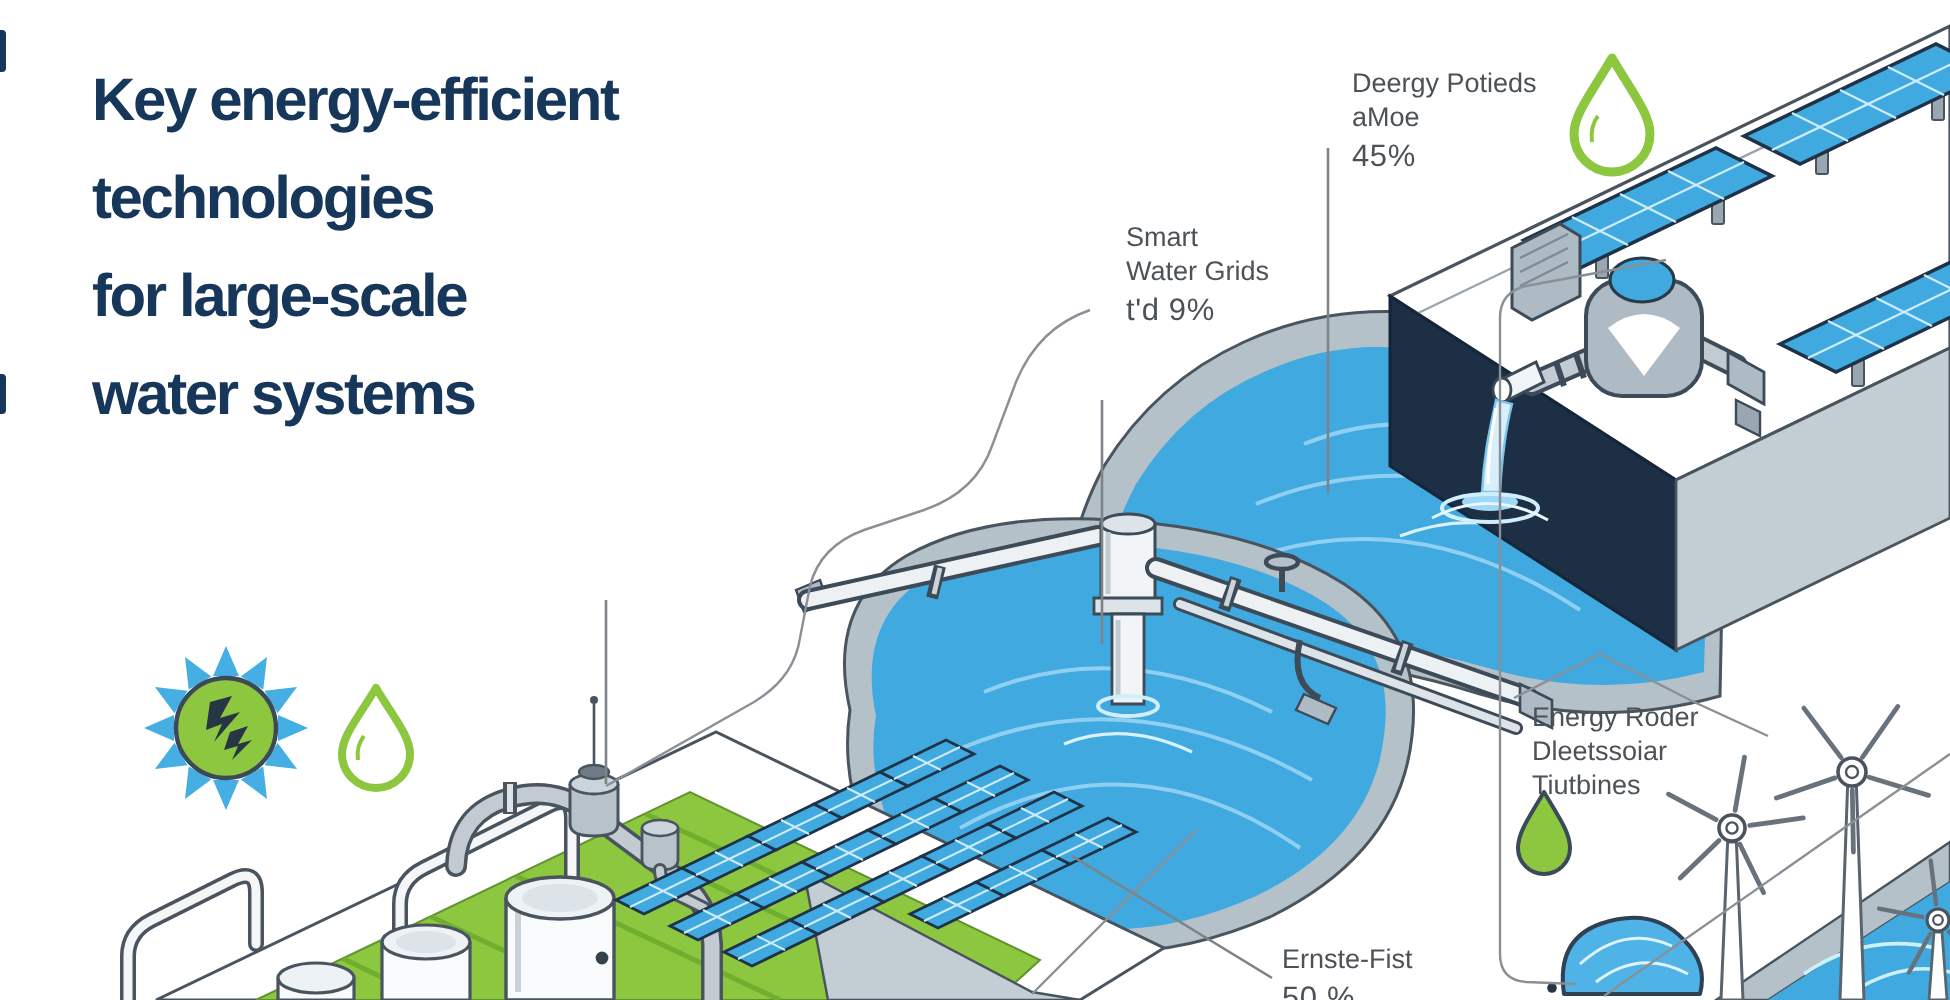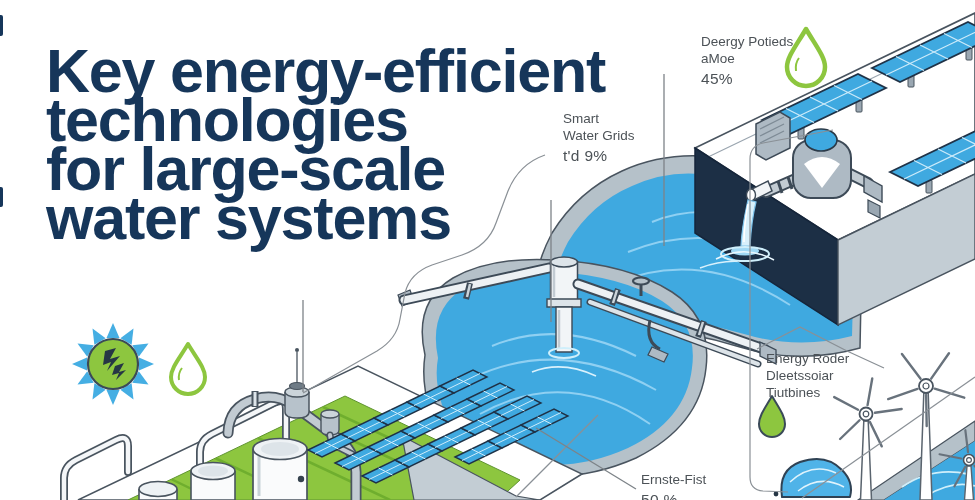--- a/index.html
+++ b/index.html
@@ -1,26 +1,26 @@
 <!DOCTYPE html>
 <html style="--title-navy: #16365A; --label-gray: #4C5257; --line-gray: #8A9096; --water-blue: #3FA9E0; --panel-frame: #1F3247; --eco-green: #8DC63F; --bank-gray: #B5C1C9; --wall-navy: #1C2F45; --wall-gray: #C3CDD4; --outline: #3D4A57;"><head>
 <meta charset="utf-8">
 <style>
   html,body{margin:0;padding:0;background:#fff;}
   .stage{position:relative;width:975px;height:500px;background:#fff;overflow:hidden;
          font-family:"Liberation Sans",sans-serif;}
   .stage svg{position:absolute;left:0;top:0;}
-  .title{position:absolute;left:46px;top:6px;font-weight:bold;font-size:61px;line-height:49px;
+  .title{position:absolute;left:46px;top:6px;font-weight:bold;font-size:30px;line-height:49px;
          letter-spacing:-1.2px;color:var(--title-navy,#16365A);}
   .title span{display:block;}
   .callout{position:absolute;font-size:13.5px;line-height:17px;color:var(--label-gray,#4C5257);}
   .callout span{display:block;}
   .callout .val{font-size:15.5px;margin-top:3px;letter-spacing:.3px;}
   .callout span:empty{display:none;}
-  #c1{left:676px;top:33px;margin-left:25px;}
+  #c1{left:676px;top:33px;}
   #c2{left:563px;top:110px;}
   #c3{left:310px;top:258px;}
   #c4{left:766px;top:350px;}
   #c5{left:641px;top:471px;}
 </style>
 </head>
 <body>
 
 <div class="stage">
 

